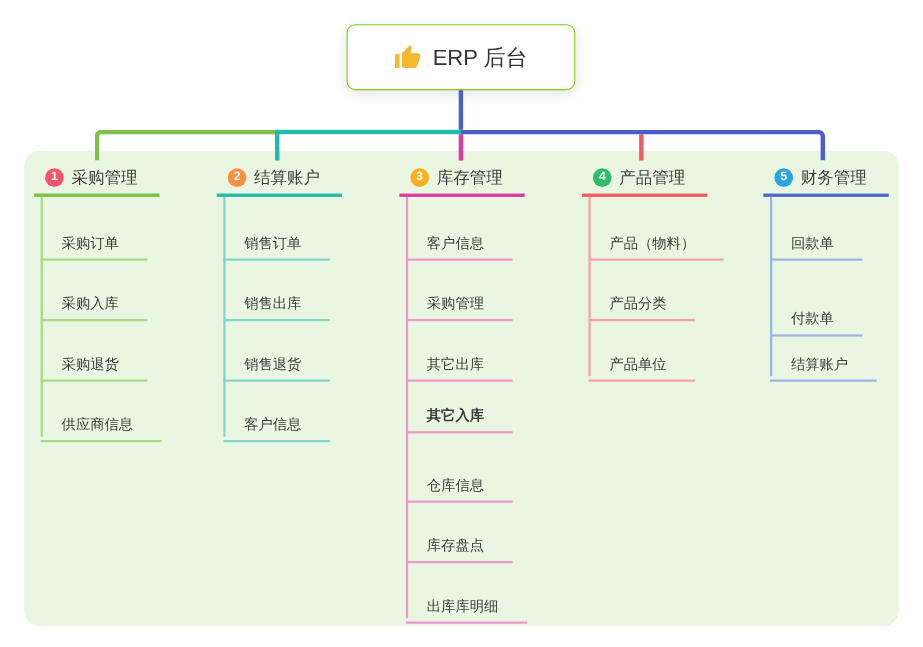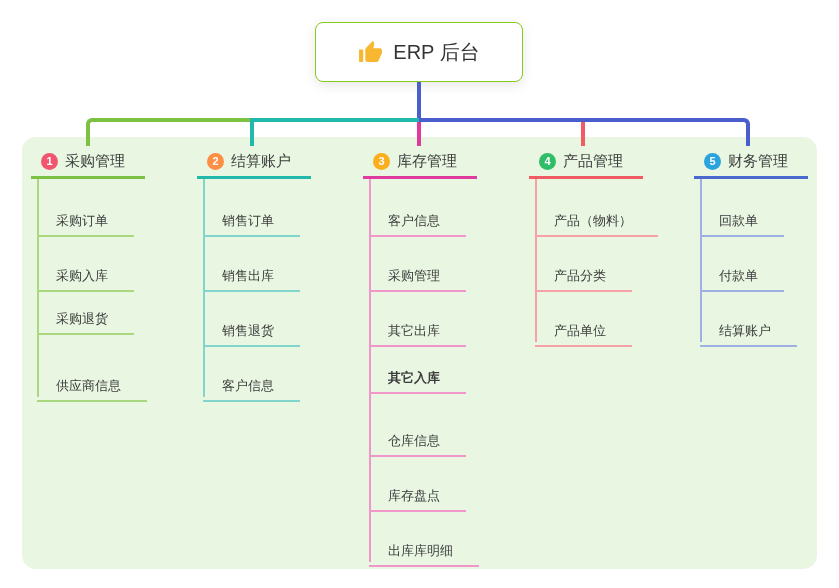--- a/index.html
+++ b/index.html
@@ -67,21 +67,21 @@
       <div class="line" style="left: 581px; top: 122px; width: 4px; height: 24px; background: rgb(241, 91, 100);"></div>
     </div>
   <div id="branches">
       <div class="branch-header" style="left: 31px; border-bottom-color: rgb(124, 193, 68);">
         <span class="badge" style="background: rgb(242, 86, 110);">1</span>
         <span>采购管理</span>
       </div>
       <div class="spine" style="left: 37px; top: 179px; height: 218px; background: rgb(171, 215, 127);"></div>
       <div class="child-item" style="left: 37px; top: 200px; border-bottom-color: rgb(171, 215, 127);">采购订单</div>
       <div class="child-item" style="left: 37px; top: 255px; border-bottom-color: rgb(171, 215, 127);">采购入库</div>
-      <div class="child-item" style="left: 37px; top: 298px; border-bottom-color: rgb(171, 215, 127);">采购退货</div>
+      <div class="child-item" style="left: 37px; top: 310px; border-bottom-color: rgb(171, 215, 127);">采购退货</div>
       <div class="child-item" style="left: 37px; top: 365px; border-bottom-color: rgb(171, 215, 127);">供应商信息</div>
       <div class="branch-header" style="left: 197px; border-bottom-color: rgb(32, 185, 171);">
         <span class="badge" style="background: rgb(253, 142, 67);">2</span>
         <span>结算账户</span>
       </div>
       <div class="spine" style="left: 203px; top: 179px; height: 218px; background: rgb(130, 213, 202);"></div>
       <div class="child-item" style="left: 203px; top: 200px; border-bottom-color: rgb(130, 213, 202);">销售订单</div>
       <div class="child-item" style="left: 203px; top: 255px; border-bottom-color: rgb(130, 213, 202);">销售出库</div>
       <div class="child-item" style="left: 203px; top: 310px; border-bottom-color: rgb(130, 213, 202);">销售退货</div>
       <div class="child-item" style="left: 203px; top: 365px; border-bottom-color: rgb(130, 213, 202);">客户信息</div>
@@ -104,16 +104,16 @@
       <div class="spine" style="left: 535px; top: 179px; height: 163px; background: rgb(247, 161, 166);"></div>
       <div class="child-item" style="left: 535px; top: 200px; border-bottom-color: rgb(247, 161, 166);">产品（物料）</div>
       <div class="child-item" style="left: 535px; top: 255px; border-bottom-color: rgb(247, 161, 166);">产品分类</div>
       <div class="child-item" style="left: 535px; top: 310px; border-bottom-color: rgb(247, 161, 166);">产品单位</div>
       <div class="branch-header" style="left: 694px; border-bottom-color: rgb(74, 105, 207);">
         <span class="badge" style="background: rgb(42, 164, 223);">5</span>
         <span>财务管理</span>
       </div>
       <div class="spine" style="left: 700px; top: 179px; height: 163px; background: rgb(159, 177, 228);"></div>
       <div class="child-item" style="left: 700px; top: 200px; border-bottom-color: rgb(159, 177, 228);">回款单</div>
-      <div class="child-item" style="left: 700px; top: 255px; border-bottom-color: rgb(159, 177, 228);">付款单</div>
+      <div class="child-item" style="left: 700px; top: 269px; border-bottom-color: rgb(159, 177, 228);">付款单</div>
       <div class="child-item" style="left: 700px; top: 310px; border-bottom-color: rgb(159, 177, 228);">结算账户</div>
     </div>
 </div>
 
 </body></html>

